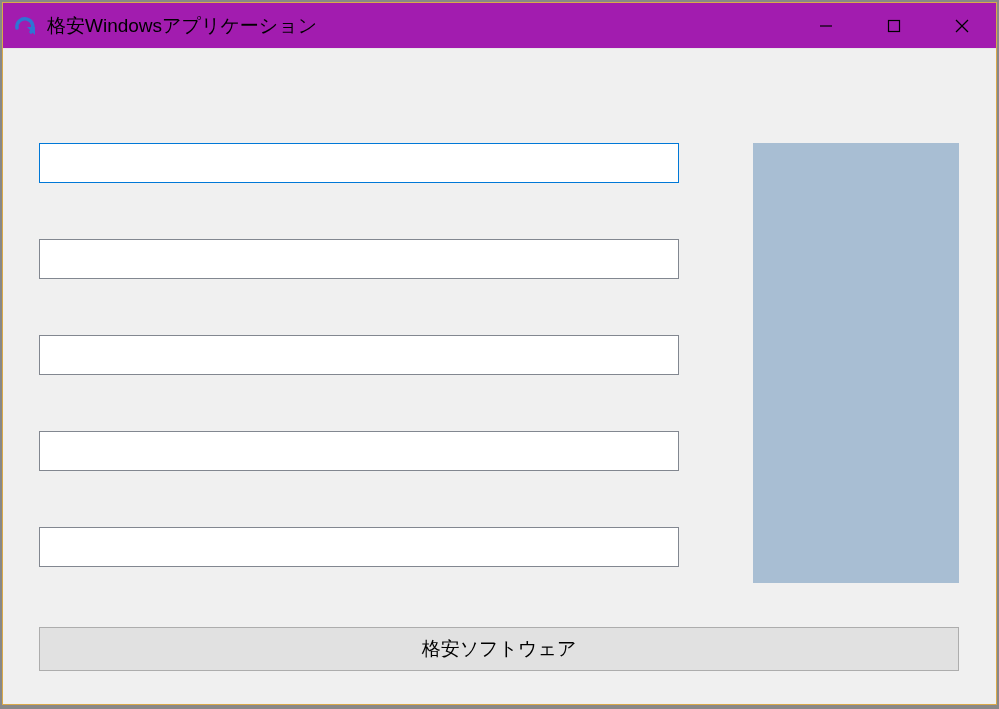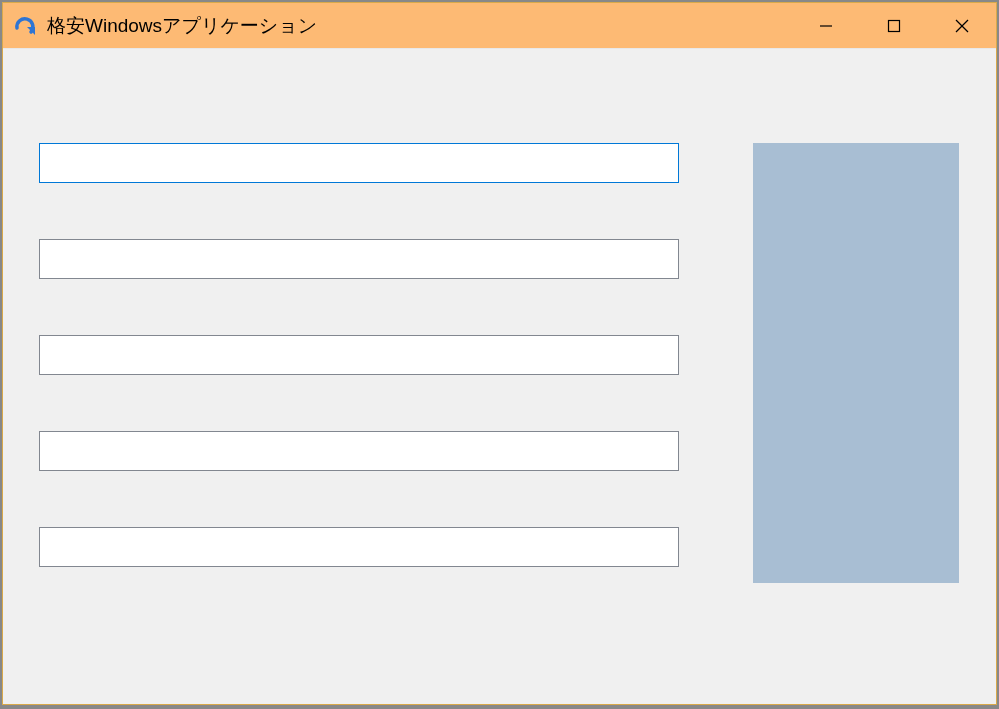--- a/index.html
+++ b/index.html
@@ -20,21 +20,21 @@
       top: 2px;
       width: 995px;
       height: 703px;
       background: #f0f0f0;
       border: 1px solid #d9a94a;
       display: flex;
       flex-direction: column;
     }
     .titlebar {
       height: 46px;
-      background: #fdba74;
+      background: #a21caf;
       display: flex;
       align-items: center;
       padding-left: 10px;
       border-bottom: 1px solid #e8e8e8;
     }
     .app-icon {
       width: 24px;
       height: 24px;
       margin-right: 10px;
       display: flex;
@@ -145,14 +145,15 @@
       </button>
     </div>
   </div>
   <div class="client-area">
     <input type="text" id="input1" class="text-input focused" value="" style="">
     <input type="text" id="input2" class="text-input" value="" style="">
     <input type="text" id="input3" class="text-input" value="" style="">
     <input type="text" id="input4" class="text-input" value="" style="">
     <input type="text" id="input5" class="text-input" value="" style="">
     <div class="side-panel"></div>
+    <button class="bottom-button">格安ソフトウェア</button>
   </div>
 </div>
 
 </body></html>

